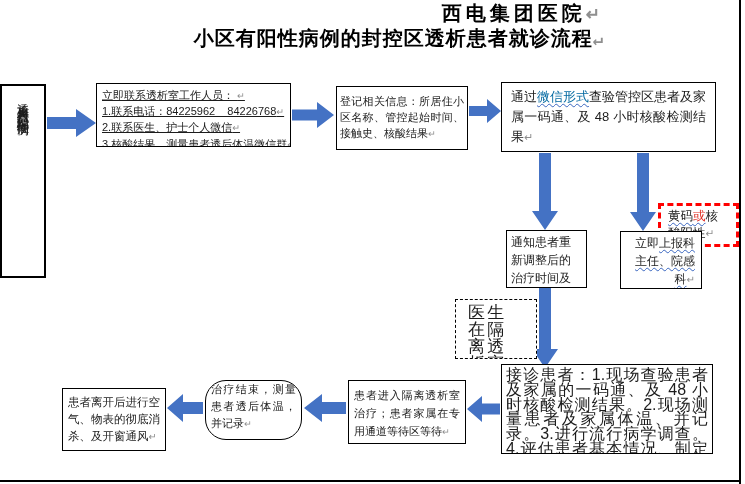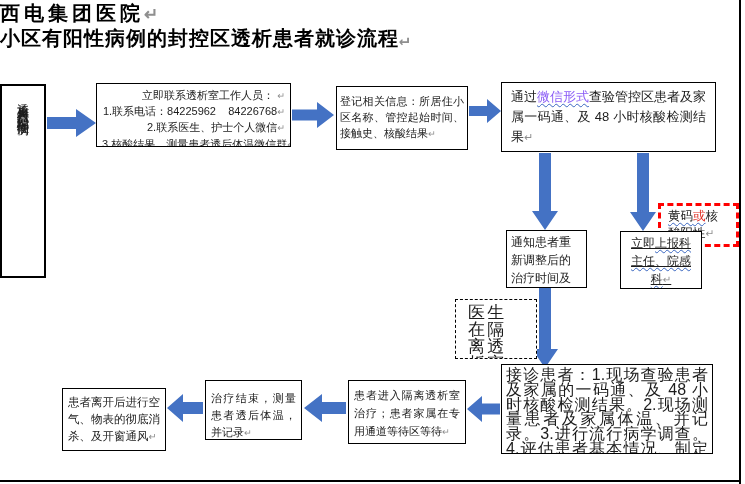--- a/index.html
+++ b/index.html
@@ -1,43 +1,43 @@
 <!DOCTYPE html>
 <html style="--arrow-blue: #4472C4; --green-dashed: #92D050; --red-dashed: #FF0000; --wavy-blue: #3a66c0; --mark-gray: #8f8f8f;"><head>
 <meta charset="utf-8">
 <style>
   html,body{margin:0;padding:0;background:#fff;}
   #canvas{
     position:relative;width:745px;height:484px;background:#fff;overflow:hidden;
     font-family:"Liberation Sans",sans-serif;color:#1c1c1c;
   }
-  .title-line{position:absolute;left:0;width:604px;text-align:left;font-weight:bold;
+  .title-line{position:absolute;left:0;width:604px;text-align:right;font-weight:bold;
     font-size:20px;line-height:25px;color:#000;}
   #title1{top:1px;letter-spacing:4px;}
   #title2{top:27px;letter-spacing:1px;font-family:Liberation Mono, monospace;}
   .box{position:absolute;border:1.6px solid #000;background:#fff;box-sizing:border-box;
     font-size:11px;line-height:16px;padding:3px 5px;text-align:justify;text-justify:inter-character;
     white-space:pre-wrap;overflow:hidden;}
-  .nowrap{white-space:pre;text-align:right;}
+  .nowrap{white-space:pre;text-align:left;text-decoration:underline;}
   #box-source{left:0;top:84px;width:46px;height:194px;writing-mode:vertical-rl;
     font-size:12px;line-height:41px;letter-spacing:1.5px;padding:8px 0;text-align:left;border-width:2px;}
   #box-contact{left:96px;top:83px;width:195px;height:64px;line-height:15.2px;padding:4px 5px;}
   #box-register{left:336px;top:86px;width:132px;height:64px;padding:6px 3px;}
   #box-verify{left:501px;top:82px;width:215px;height:70px;font-size:13px;line-height:20px;padding:4px 9px;}
   .label-dash{position:absolute;box-sizing:border-box;background:#fff;font-size:12.5px;
     line-height:17px;padding:2px 7px;white-space:pre-wrap;}
   #label-green{left:468px;top:171px;width:77px;height:44px;border:3px dashed var(--green-dashed,#92D050);}
   #label-red{left:658px;top:171px;width:81px;height:44px;border:3px dashed var(--red-dashed,#FF0000);margin-top:32px;}
   #box-notify{left:506px;top:230px;width:81px;height:58px;font-size:12px;line-height:18px;padding:2px 4px;text-align:left;}
-  #box-report{left:620px;top:231px;width:82px;height:58px;font-size:12px;line-height:18px;padding:2px 6px;text-align:center;text-decoration:underline;}
+  #box-report{left:620px;top:231px;width:82px;height:58px;font-size:12px;line-height:18px;padding:2px 6px;text-align:right;}
   #box-doctor{left:455px;top:299px;width:82px;height:60px;border:1.6px dashed #000;
     font-size:17px;line-height:17px;letter-spacing:2.2px;padding:4px 12px;text-align:left;}
   #box-reception{left:501px;top:364px;width:212px;height:90px;font-size:16px;line-height:14.8px;padding:3px 4px;}
   #box-treatment{left:348px;top:380px;width:118px;height:64px;font-size:11px;line-height:18px;padding:5px 5px;}
-  #box-finish{left:205px;top:380px;width:97px;height:60px;line-height:17px;padding:9px 5px;}
+  #box-finish{left:205px;top:380px;width:97px;height:60px;line-height:17px;padding:0 5px;border-radius:21px;}
   #box-disinfect{left:62px;top:380px;width:104px;height:63px;font-size:11.5px;line-height:17px;padding:5px 5px;margin-top:8px;}
   .arrow{position:absolute;display:block;}
   .arrow polygon{fill:var(--arrow-blue,#4472C4);}
   .wavy{text-decoration-line:underline;text-decoration-style:wavy;
     text-decoration-color:var(--wavy-blue,#3a66c0);text-decoration-thickness:1px;text-underline-offset:2px;}
   .pmark{color:var(--mark-gray,#8f8f8f);font-size:85%;}
   .page-edge{position:absolute;background:#000;}
   #edge-right{left:739px;top:0;width:2px;height:484px;}
   #edge-bottom{left:0;top:480px;width:741px;height:2px;}
 </style>
@@ -60,21 +60,21 @@
   <svg id="a2" class="arrow" style="left:292px;top:102px;" width="42" height="26" viewBox="0 0 42 26">
     <polygon points="0,7.5 25,7.5 25,0 42,13 25,26 25,18.5 0,18.5"></polygon>
   </svg>
 
   <div id="box-register" class="box"><span>登记相关信息：所居住小区名称、管控起始时间、接触史、核酸结果</span><span class="pmark">↵</span></div>
 
   <svg id="a3" class="arrow" style="left:469px;top:99px;" width="32" height="24" viewBox="0 0 32 24">
     <polygon points="0,7 18,7 18,0 32,12 18,24 18,17 0,17"></polygon>
   </svg>
 
-  <div id="box-verify" class="box"><span>通过</span><span class="wavy" style="color: #8b5cf6;">微信形式</span><span>查验管控区患者及家属一码通、及 48 小时核酸检测结果</span><span class="pmark">↵</span></div>
+  <div id="box-verify" class="box"><span>通过</span><span class="wavy" style="color: #0369a1;">微信形式</span><span>查验管控区患者及家属一码通、及 48 小时核酸检测结果</span><span class="pmark">↵</span></div>
 
   <svg id="a4" class="arrow" style="left:532px;top:153px;" width="26" height="77" viewBox="0 0 26 77">
     <polygon points="7,0 19,0 19,58 26,58 13,77 0,58 7,58"></polygon>
   </svg>
 
   <svg id="a5" class="arrow" style="left:630px;top:153px;" width="26" height="78" viewBox="0 0 26 78">
     <polygon points="7,0 19,0 19,59 26,59 13,78 0,59 7,59"></polygon>
   </svg>
 
   <div id="label-red" class="label-dash"><span class="wavy">黄码</span><span class="wavy" style="color: rgb(224, 43, 32);">或</span><span>核</span><br><span>酸阳性</span><span class="pmark">↵</span></div>

